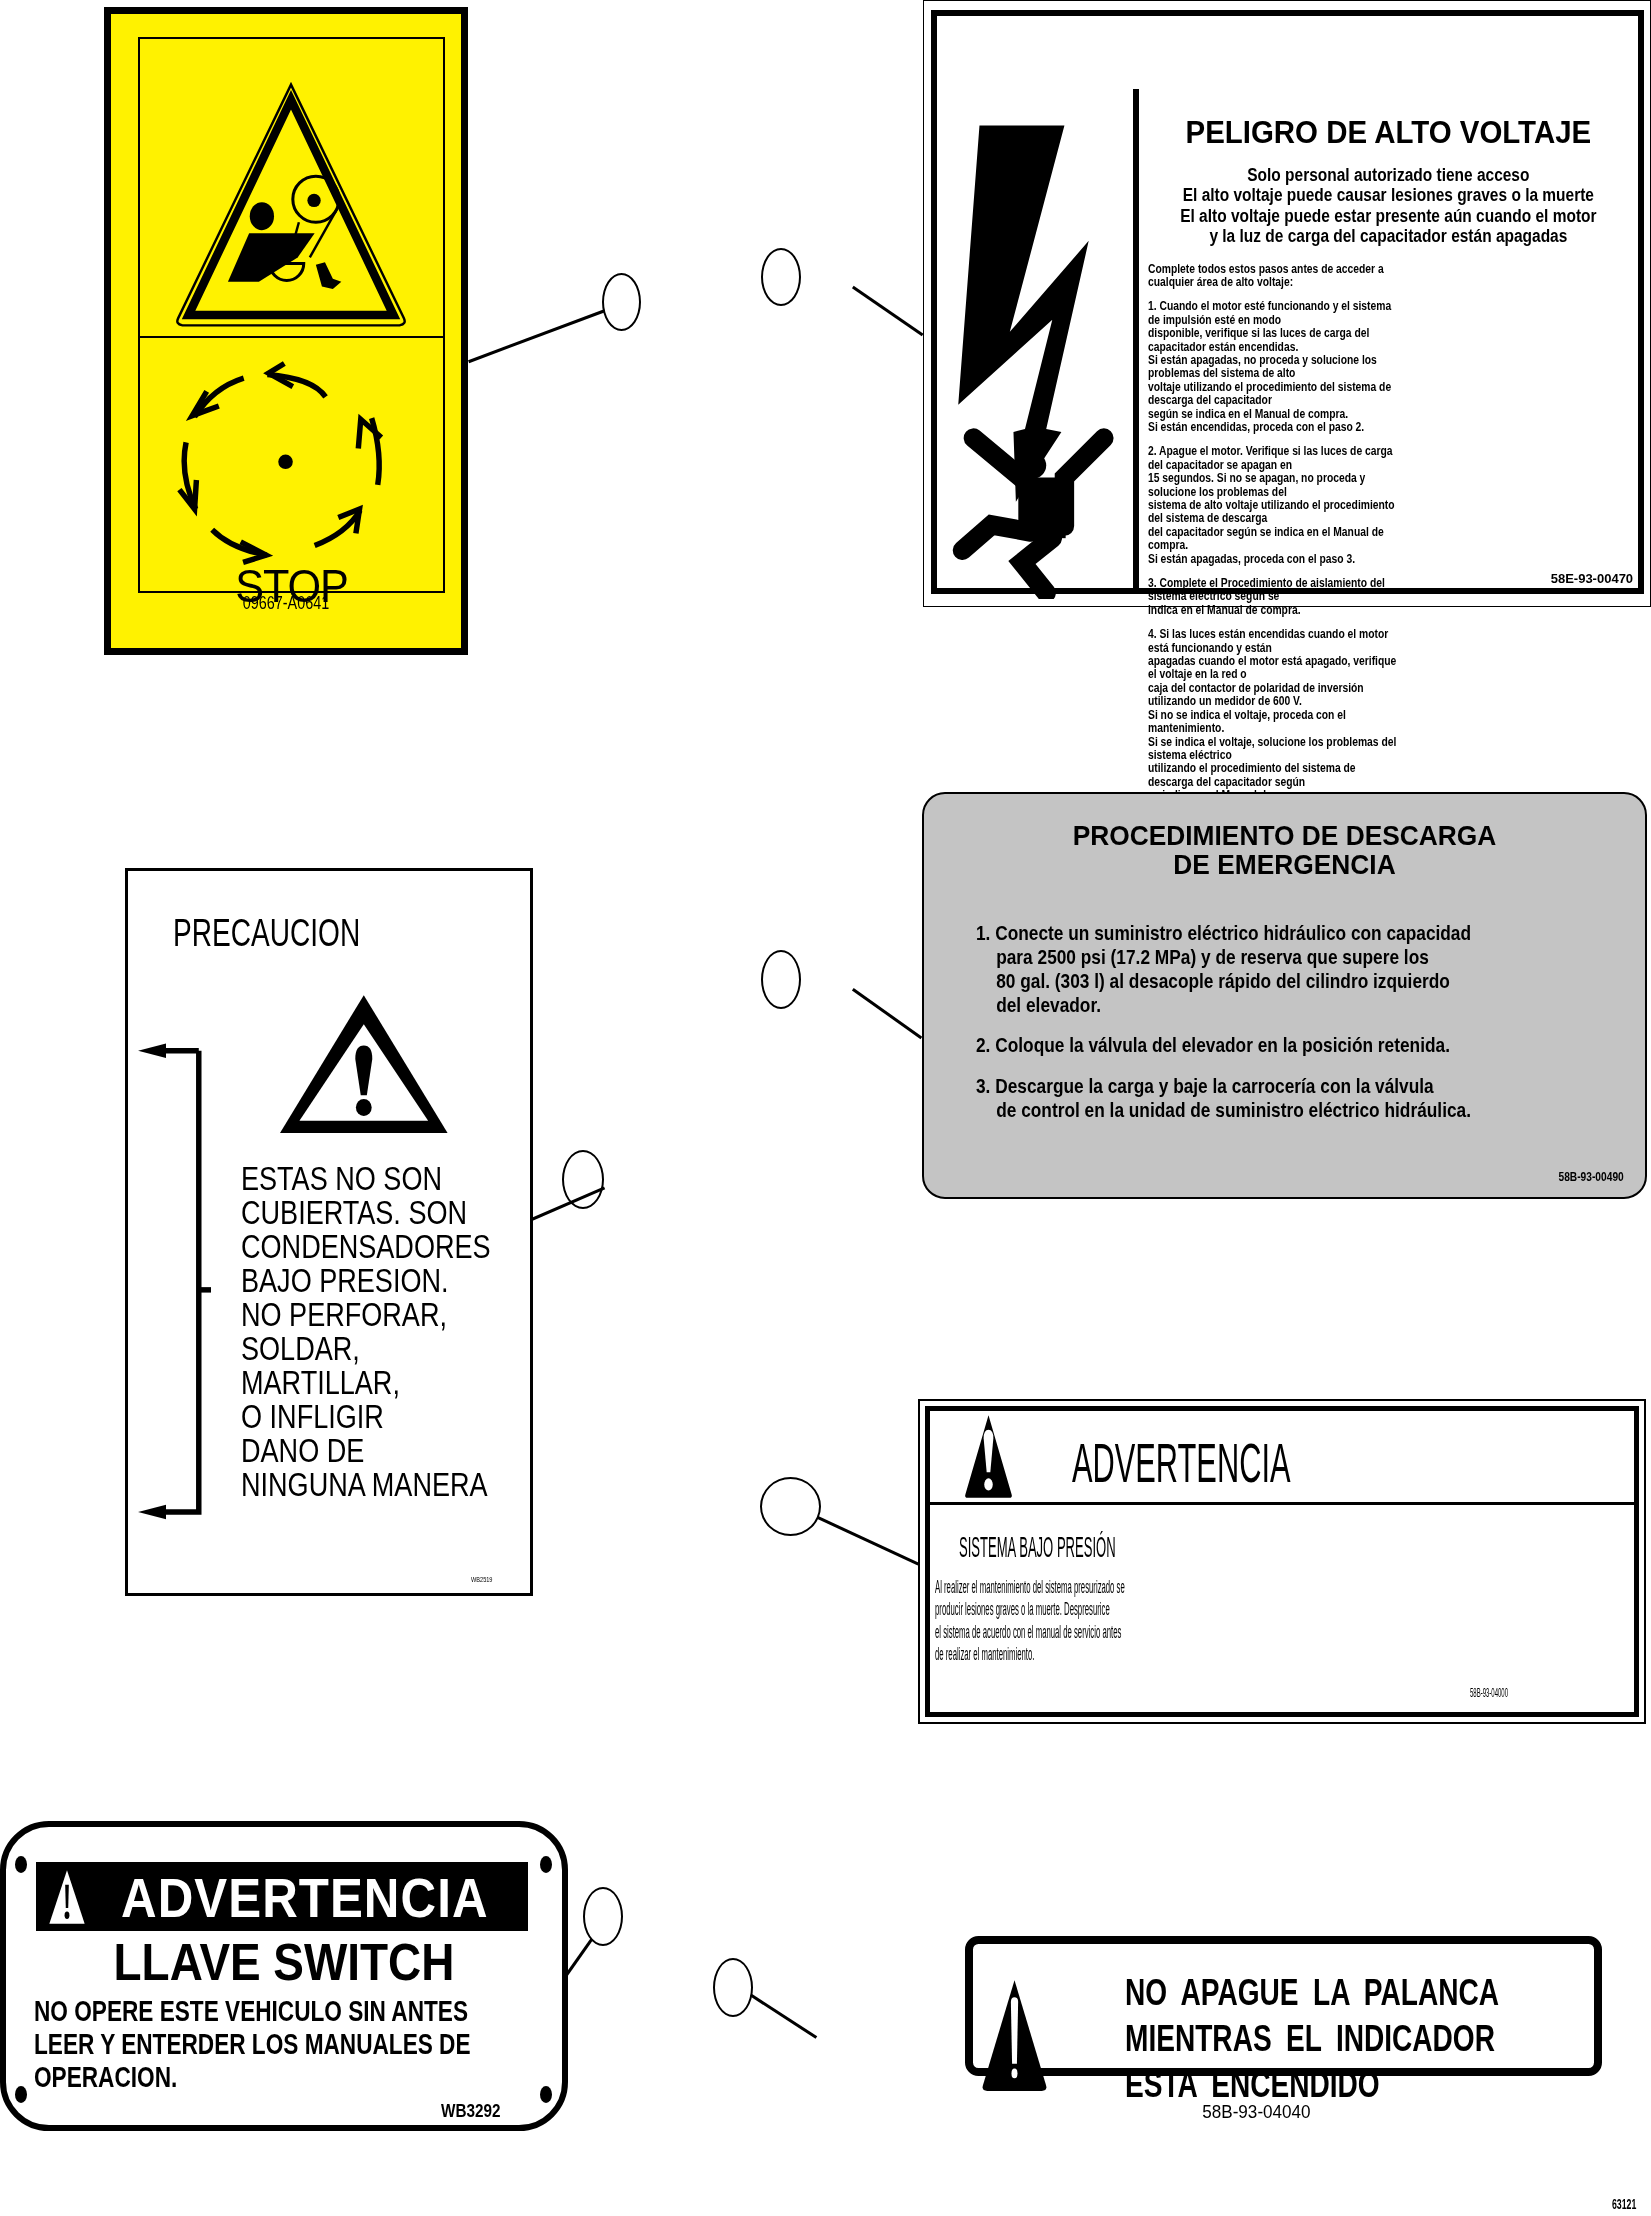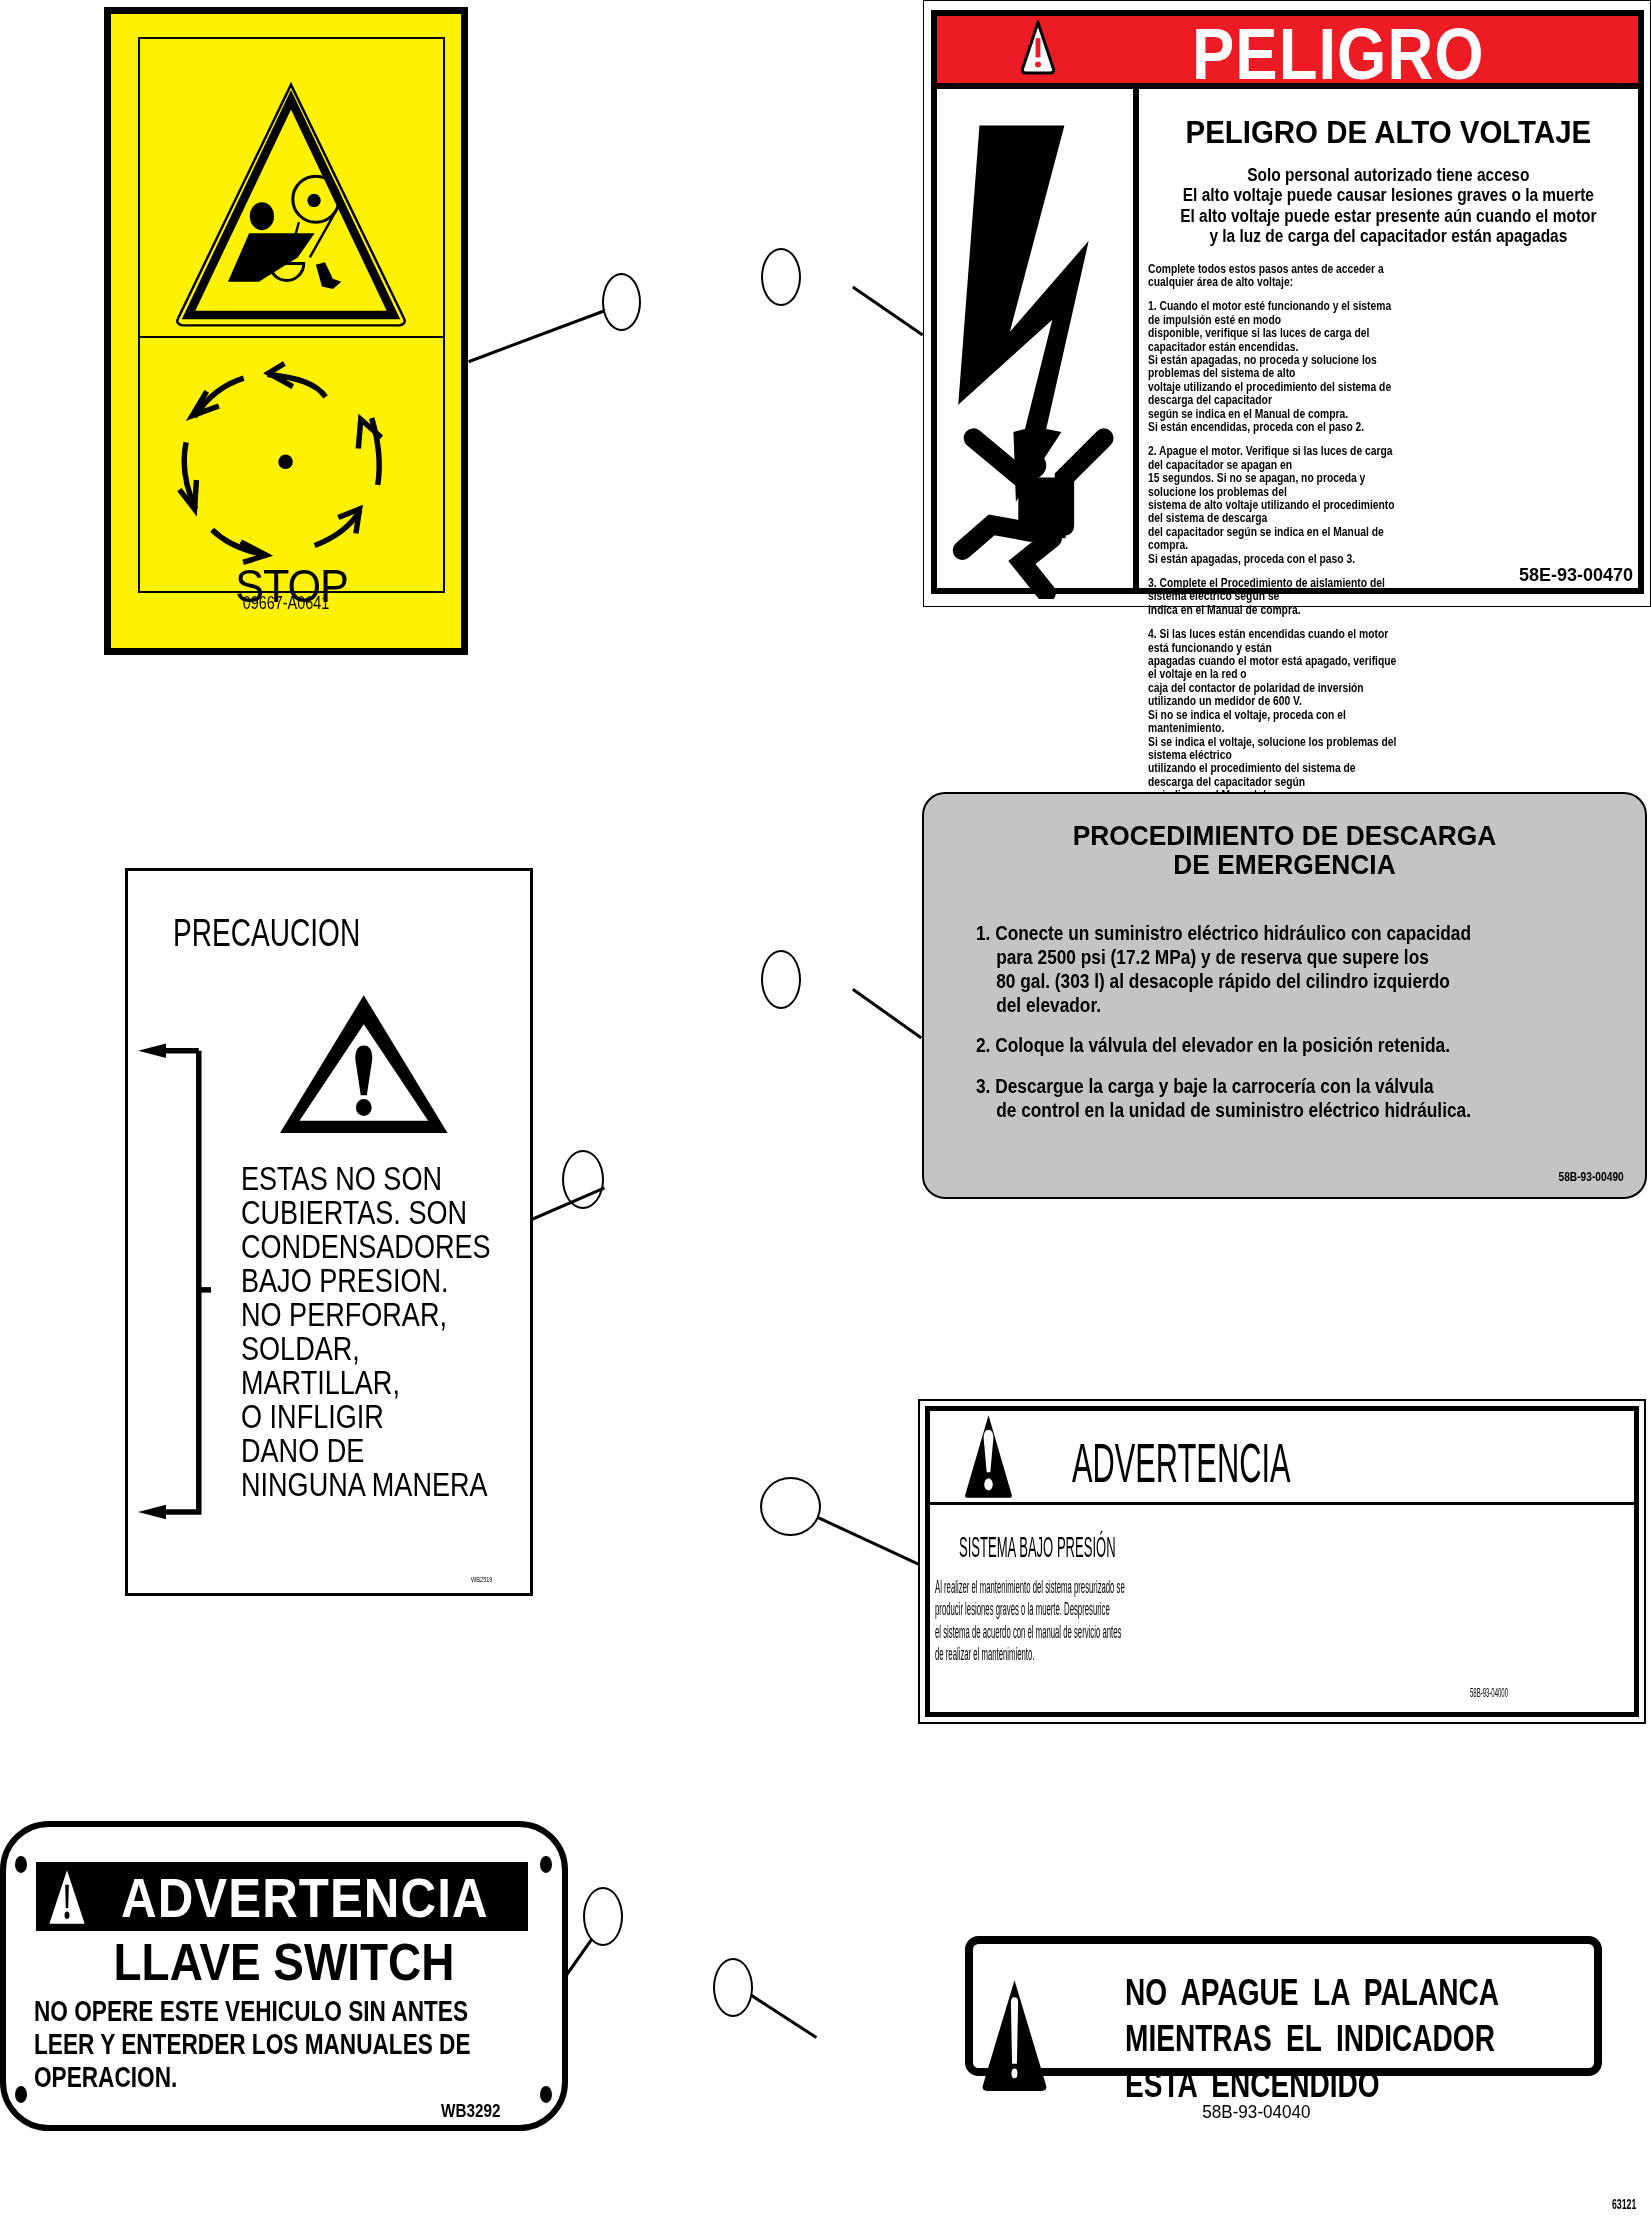--- a/index.html
+++ b/index.html
@@ -19,21 +19,21 @@
   #peligro .frame{position:absolute;left:7.3px;top:8.5px;right:6px;bottom:12px;border:6px solid #000;box-sizing:border-box;}
   #peligro .band{position:absolute;left:0;right:0;top:0;height:67px;background:#ed1c24;border-bottom:6px solid #000;}
   #peligro .band-title{position:absolute;left:255px;top:-2.4px;font-size:72px;font-weight:bold;color:#fff;letter-spacing:1.2px;transform:scaleX(.88);transform-origin:left top;}
   #peligro .leftcol{position:absolute;left:0;top:73px;width:196px;bottom:0;border-right:6px solid #000;}
   #peligro .right{position:absolute;left:202px;top:73px;right:0;bottom:0;padding-left:10px;}
   #peligro .h2{position:absolute;left:0;right:0;top:25.5px;text-align:center;font-size:32px;font-weight:bold;transform:scaleX(.92);}
   #peligro .lead{position:absolute;left:0;right:0;top:76px;text-align:center;font-size:18px;font-weight:bold;line-height:20.6px;transform:scaleX(.86);}
   #peligro .steps{position:absolute;left:8.5px;right:2.4px;top:174px;font-size:12px;font-weight:bold;line-height:13.4px;transform:scaleX(.86);transform-origin:left top;width:267px;}
   #peligro .steps p{margin:0 0 11px 0;white-space:pre-line;}
   #peligro .steps .intro{margin-bottom:11px;}
-  #peligro .code{position:absolute;right:4.9px;bottom:2.4px;font-size:18px;font-weight:bold;}
+  #peligro .code{position:absolute;right:4.9px;bottom:2.4px;font-size:13px;font-weight:bold;}
 
   
   #precaucion{left:81px;top:868px;width:408px;height:728px;border:3.6px solid #000;box-sizing:border-box;background:#fff;margin-left:44px;}
   #precaucion .title{position:absolute;left:45px;top:40px;font-size:39px;transform:scaleX(.72);transform-origin:left top;}
   #precaucion .body{position:absolute;left:113px;top:291px;font-size:33px;line-height:34px;transform:scaleX(.82);transform-origin:left top;white-space:pre-line;width:425px;}
   #precaucion .code{position:absolute;left:343px;top:704px;font-size:8px;transform:scaleX(.7);transform-origin:left top;}
 
   
   #grey{left:922px;top:792px;width:725px;height:407px;background:#c4c4c4;border:2.4px solid #000;border-radius:23px;box-sizing:border-box;}
   #grey .title{position:absolute;left:0;right:0;top:27px;text-align:center;font-size:28px;font-weight:bold;line-height:29px;transform:scaleX(.94);}
@@ -124,28 +124,20 @@
       </g>
       <circle cx="240" cy="202" r="12" fill="#000"></circle>
     </svg>
     <div class="stop">STOP</div>
   </div>
   <div class="code">09667-A0641</div>
 </div>
 
 <div id="peligro" class="abs">
   <div class="frame">
-    <div class="band">
-      <svg width="36" height="58" viewBox="0 0 60 96" style="position:absolute;left:83px;top:4.2px;">
-        <path d="M30 4 L56 82 Q57 88 50 88 L10 88 Q3 88 4 82 Z" fill="#fff" stroke="#000" stroke-width="5"></path>
-        <rect x="26" y="30" width="8" height="32" fill="#ed1c24"></rect>
-        <circle cx="30" cy="74" r="5" fill="#ed1c24"></circle>
-      </svg>
-      <div class="band-title">PELIGRO</div>
-    </div>
     <div class="leftcol">
       <svg width="196" height="510" viewBox="0 0 323 840" style="position:absolute;left:0;top:0;">
         <polygon points="70,60 210,60 120,400 250,250 180,560 205,565 130,680 126,565 145,560 190,380 35,520" fill="#000"></polygon>
         <circle cx="158" cy="620" r="22" fill="#000"></circle>
         <path d="M60 575 L150 650 L150 720" stroke="#000" stroke-width="32" stroke-linecap="round" fill="none"></path>
         <path d="M275 575 L210 640 L210 720" stroke="#000" stroke-width="32" stroke-linecap="round" fill="none"></path>
         <rect x="150" y="640" width="62" height="100" fill="#000"></rect>
         <path d="M155 730 L90 718 L42 760" stroke="#000" stroke-width="32" stroke-linecap="round" fill="none"></path>
         <path d="M190 740 L140 780 L180 830" stroke="#000" stroke-width="32" stroke-linecap="round" fill="none"></path>
       </svg>

